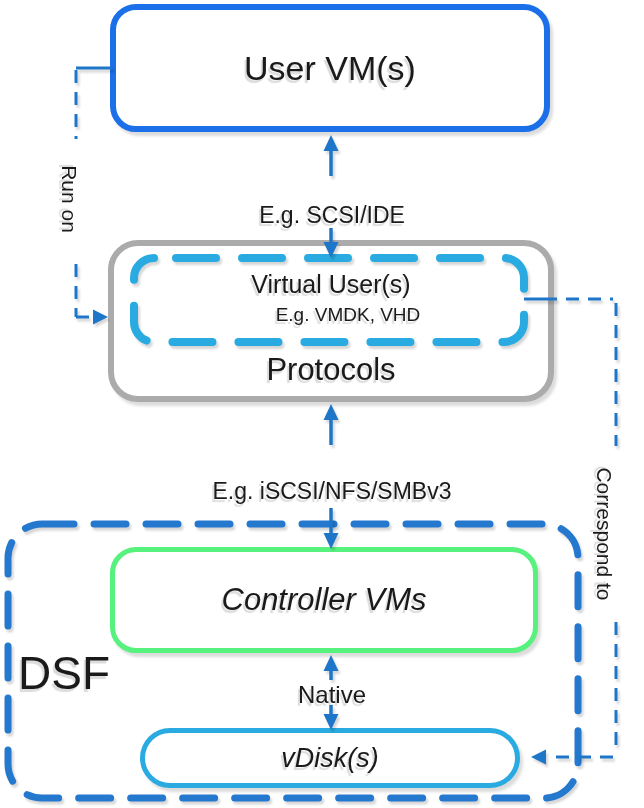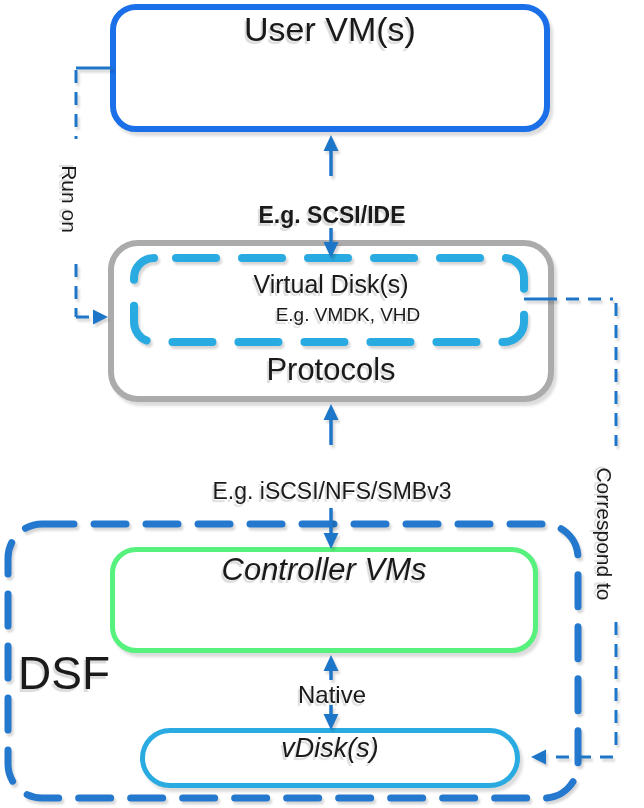--- a/index.html
+++ b/index.html
@@ -2,36 +2,36 @@
 <html style="--user-vm-border: #1B6FE8; --hypervisor-border: #ABABAB; --virtual-disk-dash: #29ABE2; --controller-border: #57F17E; --vdisk-border: #29ABE2; --dsf-dash: #2478CE; --connector-blue: #1E76C8; --text: #1A1A1A;"><head>
 <meta charset="utf-8">
 <style>
   html,body{margin:0;padding:0;background:#ffffff;}
   #canvas{
     position:relative;width:644px;height:808px;background:#ffffff;overflow:hidden;
     font-family:"Liberation Sans",sans-serif;color:var(--text,#1a1a1a);
   }
   
   .node{
-    position:absolute;background:#ffffff;display:flex;justify-content:center;
+    position:absolute;background:#ffffff;display:flex;align-items:center;justify-content:center;
     box-shadow:3px 4px 3px rgba(0,0,0,0.14);box-sizing:border-box;
   }
   #user-vm-box{left:110px;top:4px;width:440px;height:128px;border:6px solid var(--user-vm-border);border-radius:26px;}
   #hypervisor-box{left:108px;top:240px;width:446px;height:162px;border:6px solid var(--hypervisor-border);border-radius:30px;}
   #controller-box{left:110px;top:547px;width:428px;height:106px;border:5px solid var(--controller-border);border-radius:26px;font-style:italic;}
   #vdisk-box{left:140px;top:728px;width:380px;height:60px;border:5px solid var(--vdisk-border);border-radius:30px;}
   
   .lbl{position:absolute;text-align:center;text-shadow:-2px 3px 1px rgba(0,0,0,0.14);white-space:nowrap;}
   .node .boxlabel{text-shadow:-2px 3px 1px rgba(0,0,0,0.14);white-space:nowrap;}
   #user-vm-box .boxlabel{font-size:34px;}
   #controller-box .boxlabel{font-size:31px;}
   #vdisk-box .boxlabel{font-size:27px;font-style:italic;}
   .proto{font-size:23px;left:110px;width:444px;}
   #device-proto-1{top:172px;}
-  #device-proto-2{top:202px;font-weight:bold;}
+  #device-proto-2{top:202px;}
   #storage-proto-1{top:448px;}
   #storage-proto-2{top:478px;}
   #vd-line1{left:130px;width:402px;top:270px;font-size:25px;}
   #vd-line2{left:147px;width:402px;top:304px;font-size:19px;}
   #hypervisor-label{left:108px;width:446px;top:352px;font-size:31px;}
   #native-label{left:110px;width:444px;top:681px;font-size:24px;}
   #dsf-label{left:18px;top:646px;font-size:46px;text-align:left;}
   .rot{transform:rotate(90deg);transform-origin:center center;font-size:21px;background:#ffffff;line-height:26px;}
   #run-on-label{left:9px;top:186px;width:120px;height:26px;}
   #correspond-label{left:524px;top:521px;width:160px;height:26px;}
@@ -49,21 +49,21 @@
 </head>
 <body>
 
 <div id="canvas">
 
   <div class="node z1" id="user-vm-box">
     <span class="boxlabel">User VM(s)</span>
   </div>
 
   <div class="node z1" id="hypervisor-box"></div>
-  <div class="lbl z3" id="vd-line1">Virtual Disk(s)</div>
+  <div class="lbl z3" id="vd-line1">Virtual User(s)</div>
   <div class="lbl z3" id="vd-line2">E.g. VMDK, VHD</div>
   <div class="lbl z3" id="hypervisor-label">Protocols</div>
 
   <div class="node z1" id="controller-box">
     <span class="boxlabel">Controller VMs</span>
   </div>
 
   <div class="node z1" id="vdisk-box">
     <span class="boxlabel">vDisk(s)</span>
   </div>

